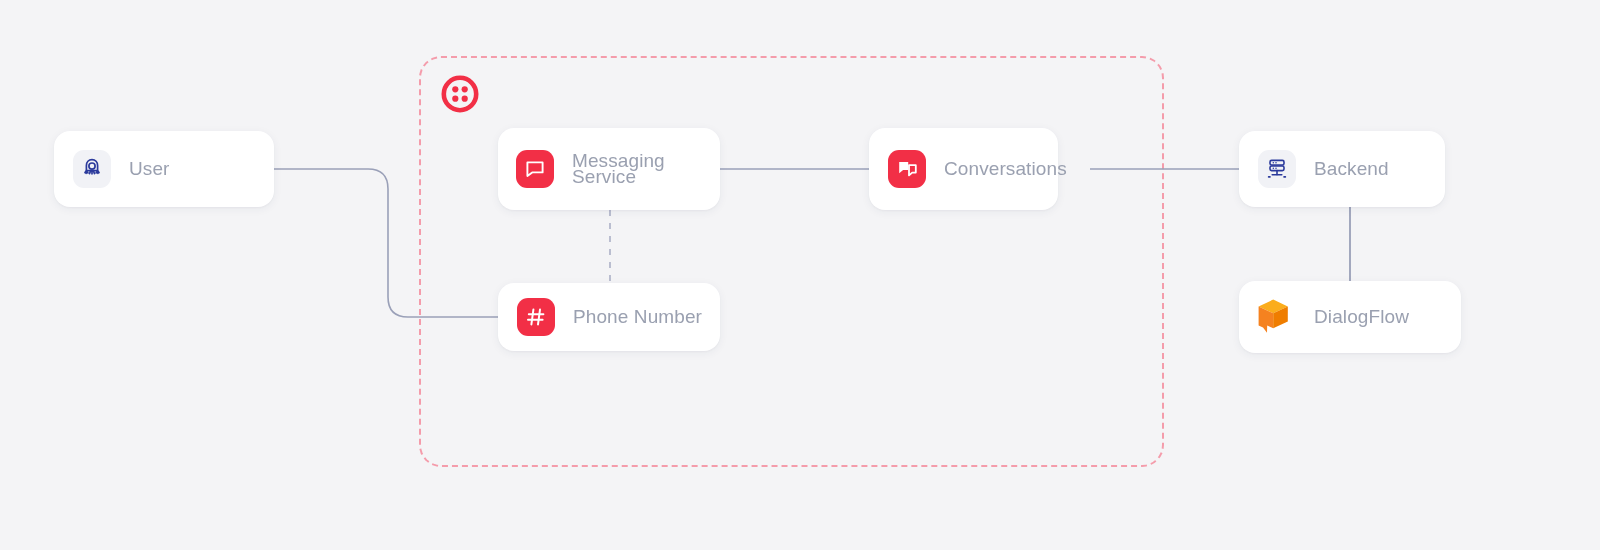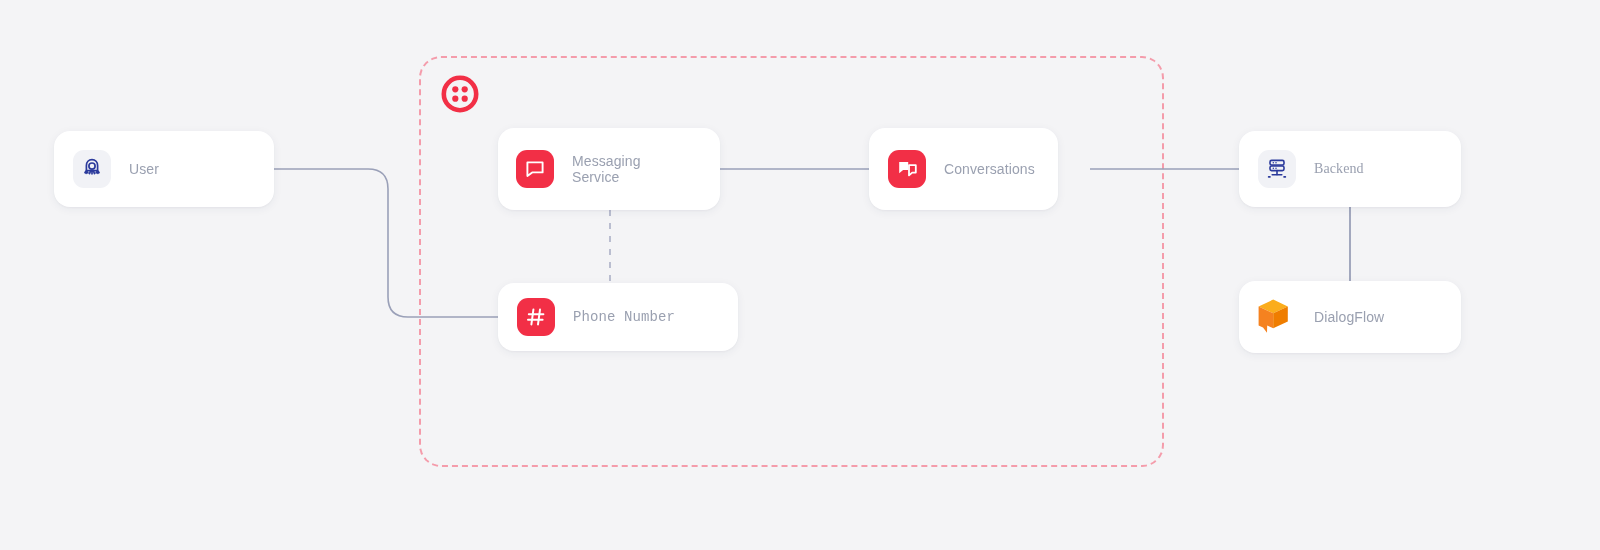--- a/index.html
+++ b/index.html
@@ -48,21 +48,21 @@
     position: absolute;
     background: #ffffff;
     border-radius: 16px;
     box-shadow: 0 2px 10px rgba(40, 45, 80, 0.06), 0 1px 2px rgba(40,45,80,0.04);
     display: flex;
     align-items: center;
     box-sizing: border-box;
   }
   .card-label {
     color: #9aa0b0;
-    font-size: 14px;
+    font-size: 19px;
     line-height: 16px;
     letter-spacing: 0.1px;
     white-space: pre-line;
   }
 
   
   .tile {
     width: 38px;
     height: 38px;
     border-radius: 11px;
@@ -82,23 +82,23 @@
     position: absolute;
     left: 441px;
     top: 75px;
     width: 38px;
     height: 38px;
   }
 
   
   #card-user          { left: 54px;   top: 131px; width: 220px; height: 76px;  padding-left: 19px; }
   #card-messaging     { left: 498px;  top: 128px; width: 222px; height: 82px;  padding-left: 18px; }
-  #card-phone         { left: 498px;  top: 283px; width: 240px; height: 68px;  padding-left: 19px; font-family: Liberation Mono, monospace; }
+  #card-phone         { left: 498px;  top: 283px; width: 222px; height: 68px;  padding-left: 19px; }
   #card-conversations { left: 869px;  top: 128px; width: 189px; height: 82px;  padding-left: 19px; }
-  #card-backend       { left: 1239px; top: 131px; width: 222px; height: 76px;  padding-left: 19px; font-family: Liberation Serif, serif; }
+  #card-backend       { left: 1239px; top: 131px; width: 206px; height: 76px;  padding-left: 19px; }
   #card-dialogflow    { left: 1239px; top: 281px; width: 222px; height: 72px;  padding-left: 15px; }
 
   .card-label { margin-left: 18px; }
   #card-dialogflow .card-label { margin-left: 22px; }
 </style>
 </head>
 <body>
 
 <div id="canvas">
 

